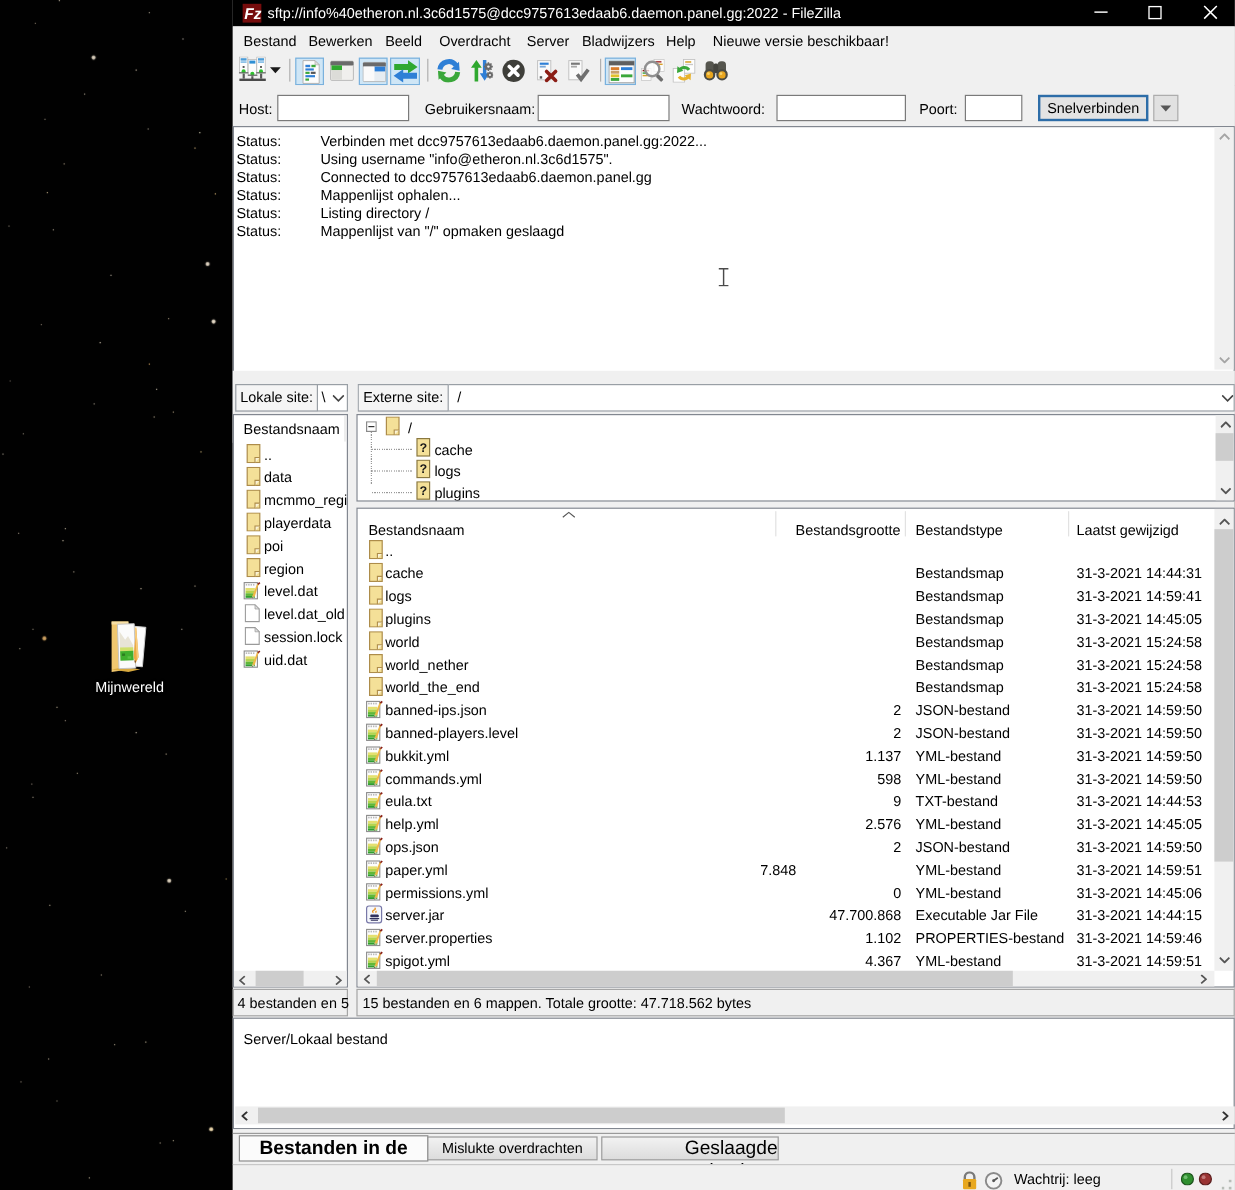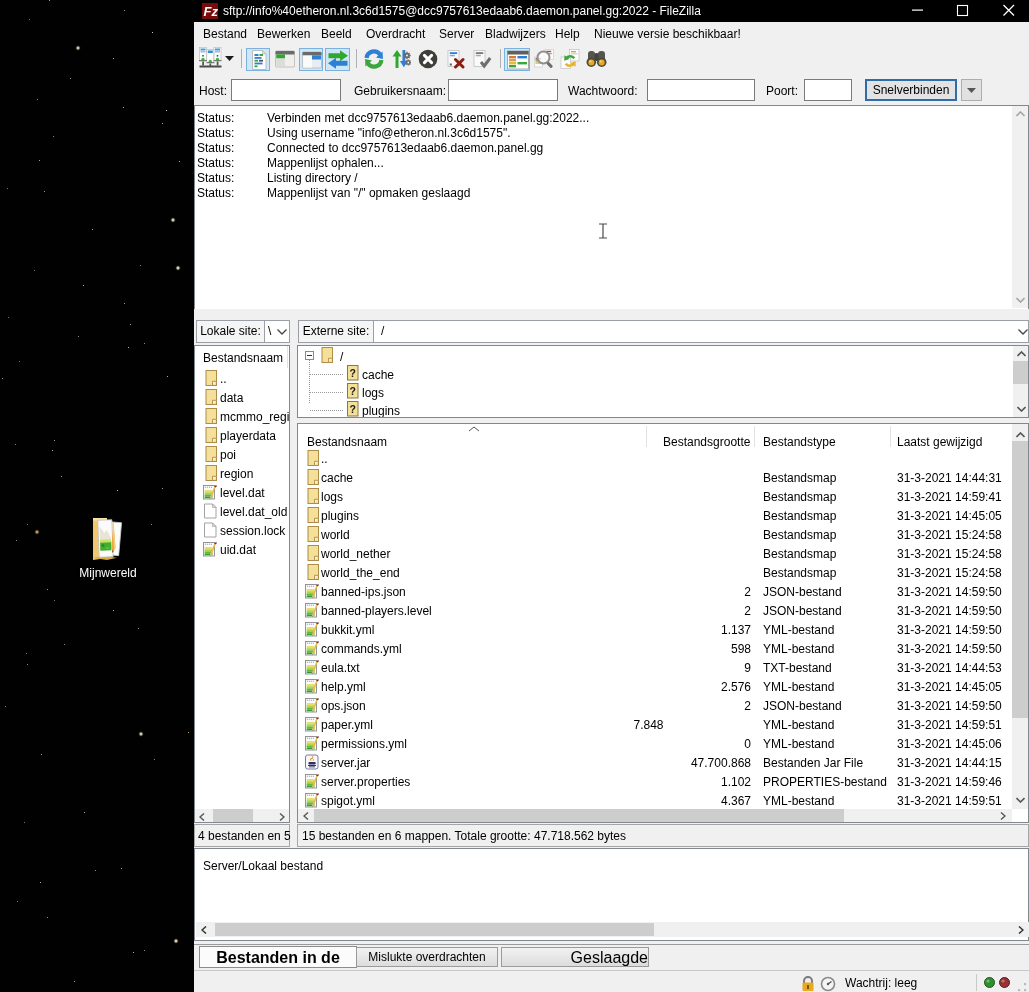--- a/index.html
+++ b/index.html
@@ -587,21 +587,21 @@
         <div class="cell" style="left:248px;width:205px;text-align:right">0</div>
         <div class="cell" style="left:465px">YML-bestand</div>
         <div class="cell" style="left:599px">31-3-2021 14:45:06</div>
       </div>
 <div class="row" style="left:0;top:329px;width:714px">
         <svg class="a" style="left:6px;top:1px" width="16" height="16">
           <use href="#jar16"></use>
         </svg>
         <div class="cell" style="left:23px">server.jar</div>
         <div class="cell" style="left:248px;width:205px;text-align:right">47.700.868</div>
-        <div class="cell" style="left:465px">Bestanden Jar File</div>
+        <div class="cell" style="left:465px">Executable Jar File</div>
         <div class="cell" style="left:599px">31-3-2021 14:44:15</div>
       </div>
 <div class="row" style="left:0;top:348px;width:714px">
         <svg class="a" style="left:6px;top:1px" width="16" height="16">
           <use href="#filec16"></use>
         </svg>
         <div class="cell" style="left:23px">server.properties</div>
         <div class="cell" style="left:248px;width:205px;text-align:right">1.102</div>
         <div class="cell" style="left:465px">PROPERTIES-bestand</div>
         <div class="cell" style="left:599px">31-3-2021 14:59:46</div>

